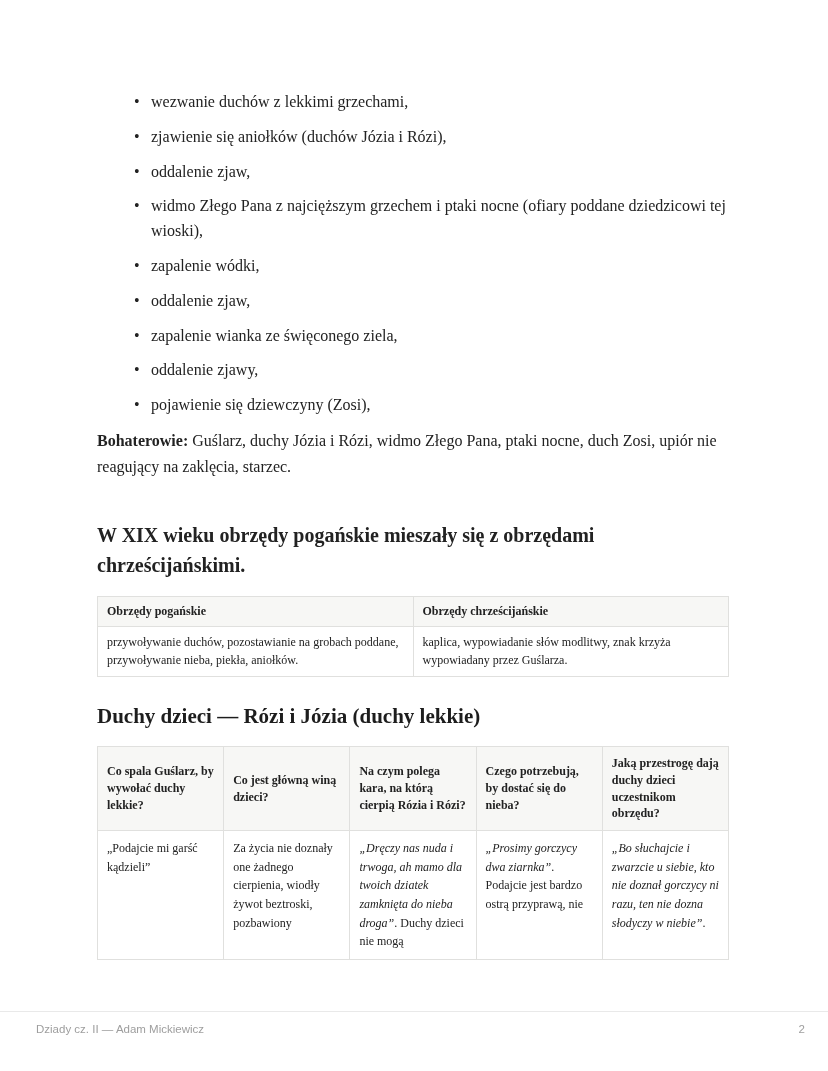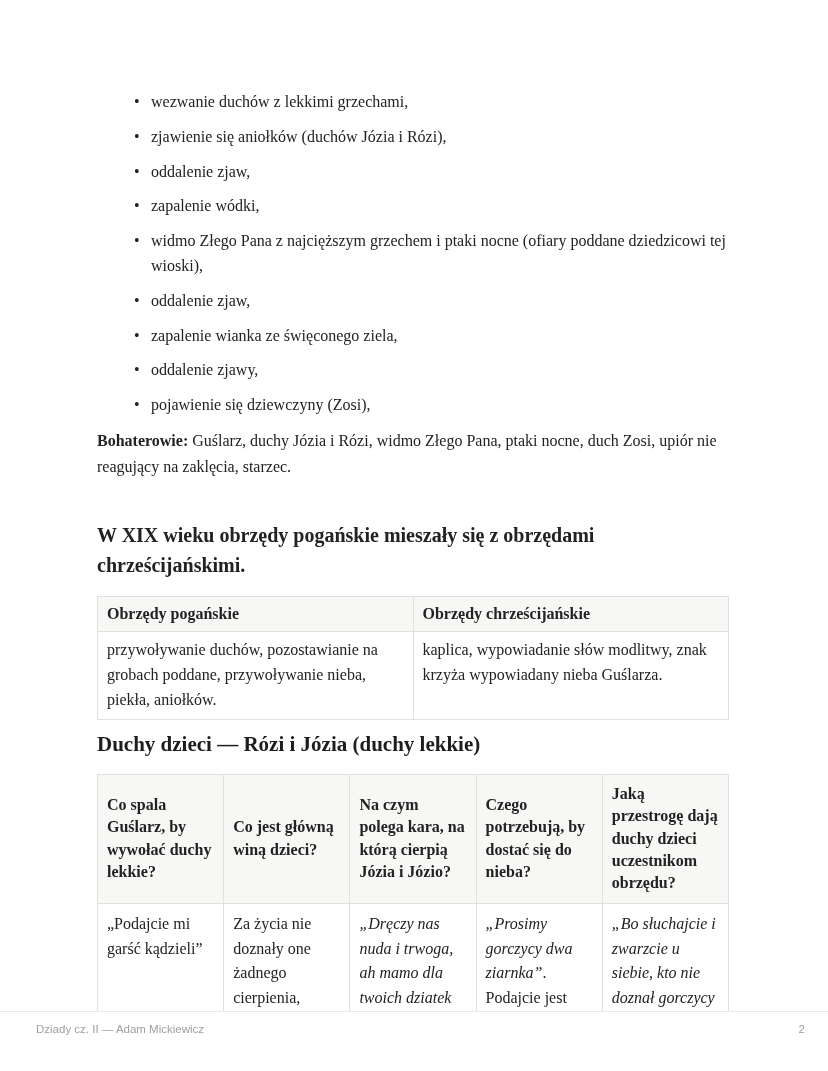--- a/index.html
+++ b/index.html
@@ -41,39 +41,39 @@
     margin-top: 40px;
     font-size: 20px;
     font-weight: bold;
     line-height: 1.5;
   }
 
   table {
     width: 100%;
     border-collapse: collapse;
     table-layout: fixed;
-    font-size: 16px;
+    font-size: 12px;
   }
   th, td {
     border: 1px solid #e0e0de;
     text-align: left;
     padding: 6px 9px;
   }
   th {
     background: #f7f7f5;
     font-weight: bold;
     line-height: 1.4;
   }
   td { vertical-align: top; line-height: 1.55; }
 
   table.t1 { margin-top: 16px; }
   table.t1 th { vertical-align: middle; }
 
   h2.section-h2 {
-    margin-top: 11px;
+    margin-top: 26px;
     font-size: 21px;
     font-weight: bold;
     line-height: 1.3;
     color: #1d1d1d;
   }
 
   table.t2 { margin-top: 16px; }
   table.t2 th { vertical-align: middle; padding: 8px 9px; }
   table.t2 td { padding: 8px 9px; }
   .italic { font-style: italic; }
@@ -95,55 +95,55 @@
 </head>
 <body>
 
 <div class="page">
   <div class="content">
 
     <ul class="bullets">
       <li><span>wezwanie duchów z lekkimi grzechami,</span></li>
       <li><span>zjawienie się aniołków (duchów Józia i Rózi),</span></li>
       <li><span>oddalenie zjaw,</span></li>
+      <li><span>widmo Złego Pana z najcięższym grzechem i ptaki nocne (ofiary poddane dziedzicowi tej wioski),</span></li>
       <li><span>zapalenie wódki,</span></li>
-      <li><span>widmo Złego Pana z najcięższym grzechem i ptaki nocne (ofiary poddane dziedzicowi tej wioski),</span></li>
       <li><span>oddalenie zjaw,</span></li>
       <li><span>zapalenie wianka ze święconego ziela,</span></li>
       <li><span>oddalenie zjawy,</span></li>
       <li><span>pojawienie się dziewczyny (Zosi),</span></li>
     </ul>
 
     <p class="heroes"><strong>Bohaterowie:</strong><span> Guślarz, duchy Józia i Rózi, widmo Złego Pana, ptaki nocne, duch Zosi, upiór nie reagujący na zaklęcia, starzec.</span></p>
 
     <p class="bold-heading">W XIX wieku obrzędy pogańskie mieszały się z obrzędami chrześcijańskimi.</p>
 
     <table class="t1">
       <thead>
         <tr>
           <th>Obrzędy pogańskie</th>
           <th>Obrzędy chrześcijańskie</th>
         </tr>
       </thead>
       <tbody>
         <tr>
           <td>przywoływanie duchów, pozostawianie na grobach poddane, przywoływanie nieba, piekła, aniołków.</td>
-          <td>kaplica, wypowiadanie słów modlitwy, znak krzyża wypowiadany nieba Guślarza.</td>
+          <td>kaplica, wypowiadanie słów modlitwy, znak krzyża wypowiadany przez Guślarza.</td>
         </tr>
       </tbody>
     </table>
 
     <h2 class="section-h2">Duchy dzieci — Rózi i Józia (duchy lekkie)</h2>
 
     <table class="t2">
       <thead>
         <tr>
           <th>Co spala Guślarz, by wywołać duchy lekkie?</th>
           <th>Co jest główną winą dzieci?</th>
-          <th>Na czym polega kara, na którą cierpią Józia i Józio?</th>
+          <th>Na czym polega kara, na którą cierpią Rózia i Rózi?</th>
           <th>Czego potrzebują, by dostać się do nieba?</th>
           <th>Jaką przestrogę dają duchy dzieci uczestnikom obrzędu?</th>
         </tr>
       </thead>
       <tbody>
         <tr>
           <td><span>„Podajcie mi garść kądzieli”</span></td>
           <td><span>Za życia nie doznały one żadnego cierpienia, wiodły żywot beztroski, pozbawiony</span></td>
           <td><span class="italic">„Dręczy nas nuda i trwoga, ah mamo dla twoich dziatek zamknięta do nieba droga”</span><span>. Duchy dzieci nie mogą</span></td>
           <td><span class="italic">„Prosimy gorczycy dwa ziarnka”</span><span>. Podajcie jest bardzo ostrą przyprawą, nie</span></td>

